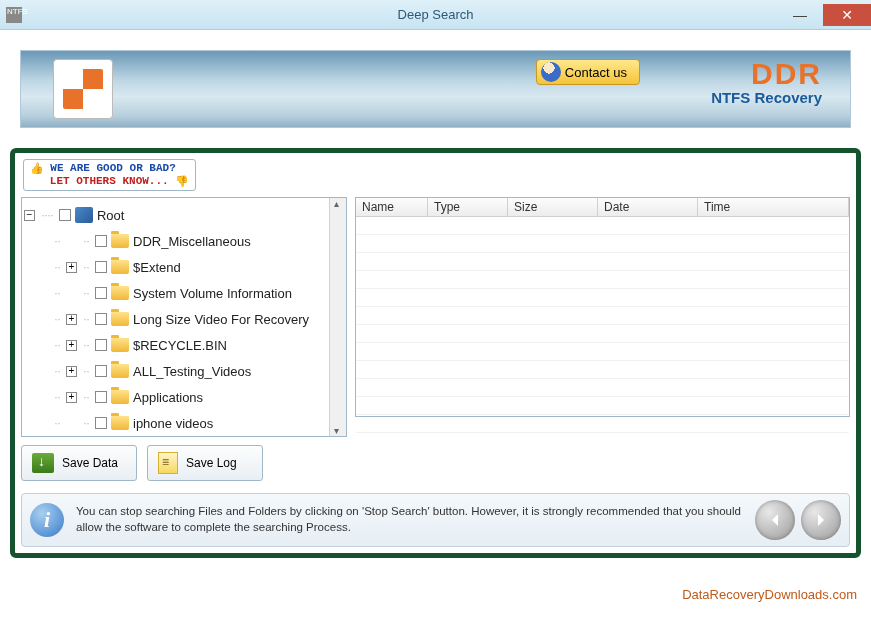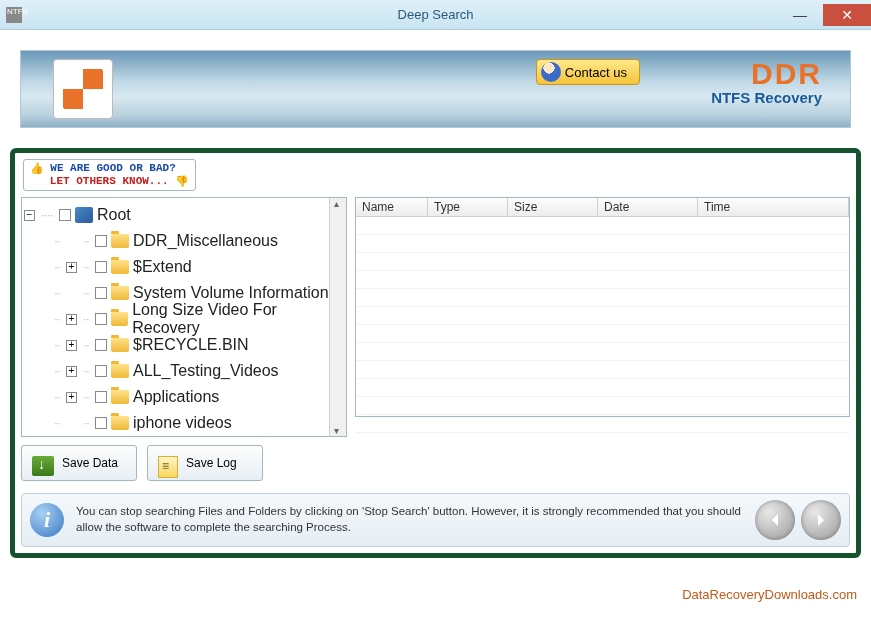--- a/index.html
+++ b/index.html
@@ -38,31 +38,31 @@
 .tree-scroll::after { content: "▾"; position: absolute; bottom: 0; left: 4px; color: #666; font-size: 10px; }
 .tree { padding: 4px 2px; }
 .tree-row { display: flex; align-items: center; height: 26px; gap: 4px; }
 .dots { color: #bbb; margin: 0 2px; letter-spacing: -1px; }
 .expander { width: 11px; height: 11px; border: 1px solid #888; display: flex; align-items: center; justify-content: center; font-size: 10px; line-height: 1; cursor: pointer; background: #fff; }
 .expander-gap { width: 11px; }
 .chk { width: 12px; height: 12px; border: 1px solid #888; background: #fff; cursor: pointer; }
 .drive-icon { width: 18px; height: 16px; background: linear-gradient(135deg, #4a8ac8, #2a5a9a); border-radius: 2px; }
 .folder-icon { width: 18px; height: 14px; background: linear-gradient(#ffe28a, #f0b838); border-radius: 1px 1px 2px 2px; position: relative; }
 .folder-icon::before { content: ""; position: absolute; top: -3px; left: 0; width: 8px; height: 3px; background: #f0b838; border-radius: 1px 1px 0 0; }
-.tree-label { font-size: 16px; color: #222; }
+.tree-label { font-size: 13px; color: #222; }
 
 .grid-wrap { flex: 1; height: 220px; border: 1px solid #a0b8c8; background: #fff; display: flex; flex-direction: column; }
 .grid-head { display: flex; height: 20px; background: linear-gradient(#fdfdfd, #ececec); border-bottom: 1px solid #d0d0d0; }
 .grid-head > div { border-right: 1px solid #d0d0d0; padding: 2px 6px; font-size: 12px; color: #333; }
 .col-name { width: 72px; } .col-type { width: 80px; } .col-size { width: 90px; } .col-date { width: 100px; } .col-time { flex: 1; }
 .grid-body { flex: 1; }
 .grid-row { height: 18px; border-bottom: 1px solid #f2f2f2; }
 
 .action-bar { margin-top: 8px; display: flex; gap: 10px; }
-.act-btn { width: 116px; height: 36px; border: 1px solid #a0b8c8; border-radius: 3px; background: linear-gradient(#fdfdfd, #e8eff4); display: flex; align-items: flex-start; gap: 8px; padding: 10px 10px; cursor: pointer; font-size: 12px; }
+.act-btn { width: 116px; height: 36px; border: 1px solid #a0b8c8; border-radius: 3px; background: linear-gradient(#fdfdfd, #e8eff4); display: flex; align-items: center; gap: 8px; padding: 10px 10px; cursor: pointer; font-size: 12px; }
 .save-data-icon { width: 22px; height: 20px; background: linear-gradient(#6aaa3a, #3a7a1a); border-radius: 2px; position: relative; }
 .save-data-icon::after { content: "↓"; color: #fff; font-size: 14px; position: absolute; left: 6px; top: 0; }
 .save-log-icon { width: 20px; height: 22px; background: linear-gradient(#fff4c8, #f5d860); border: 1px solid #d8b030; position: relative; }
 .save-log-icon::after { content: "≡"; position: absolute; left: 3px; top: 2px; color: #7a5a10; font-size: 12px; }
 
 
 .progress-area { margin: 14px 0 0; display: flex; align-items: center; justify-content: center; gap: 20px; }
 .progress-box { width: 330px; background: #f2b96a; border: 1px solid #d89840; padding: 4px 8px 6px; text-align: center; }
 .progress-from { font-size: 12px; color: #222; margin-bottom: 4px; }
 .progress-bar { height: 16px; background: #fff; border: 1px solid #d89840; position: relative; }

